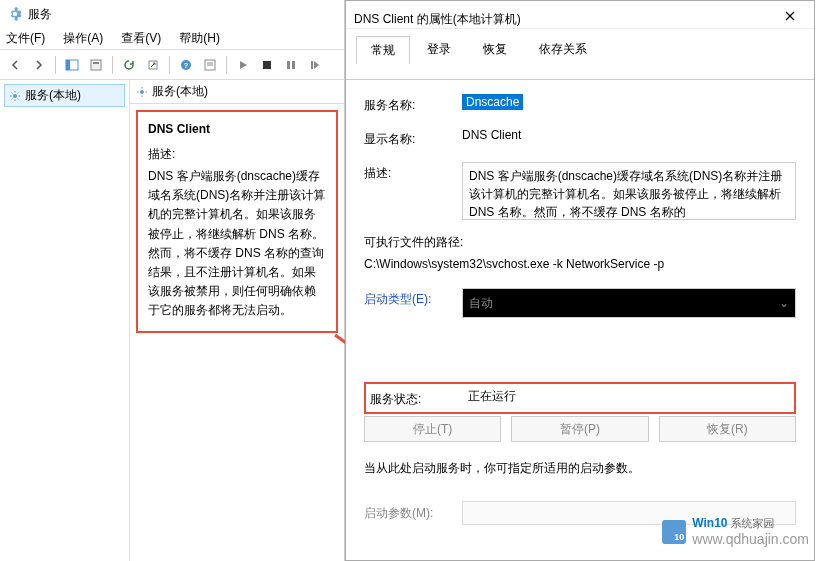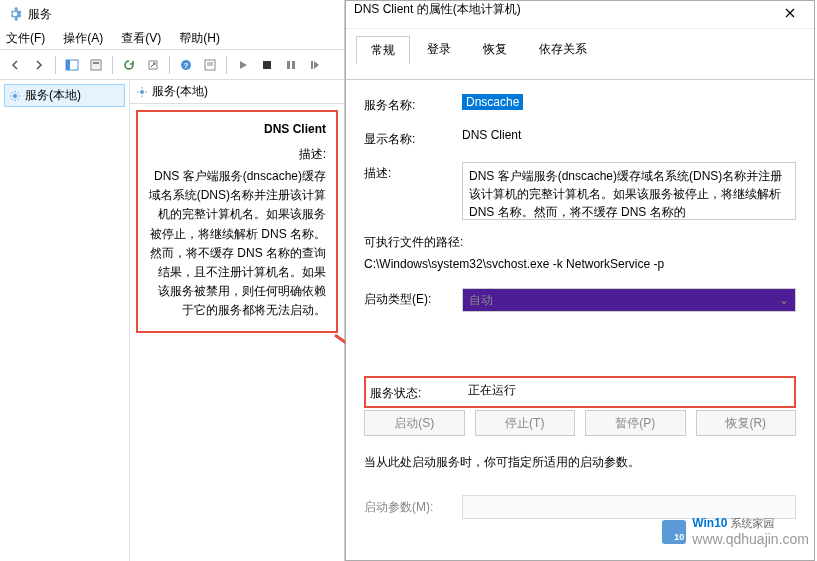--- a/index.html
+++ b/index.html
@@ -7,48 +7,48 @@
 
 
 .main-window { position: absolute; left: 0; top: 0; width: 345px; height: 561px; border-right: 1px solid #ccc; }
 .title-bar { height: 28px; display: flex; align-items: center; padding: 0 8px; gap: 6px; }
 .title-bar .gear { width: 14px; height: 14px; display: inline-flex; align-items: center; justify-content: center; }
 .menu-bar { height: 22px; display: flex; align-items: center; padding: 0 6px; gap: 18px; border-bottom: 1px solid #ddd; }
 .menu-bar span { cursor: default; }
 .toolbar { height: 30px; display: flex; align-items: center; padding: 0 4px; gap: 2px; border-bottom: 1px solid #ddd; }
 .tb-btn { width: 22px; height: 22px; border: 1px solid transparent; display: inline-flex; align-items: center; justify-content: center; background: none; }
 .tb-sep { width: 1px; height: 18px; background: #ccc; margin: 0 3px; }
-.body-row { display: flex; height: calc(100% - 80px); text-align: right; }
+.body-row { display: flex; height: calc(100% - 80px); }
 .left-pane { width: 130px; border-right: 1px solid #ddd; padding: 4px; }
 .left-item { display: flex; align-items: center; gap: 4px; padding: 2px 4px; background: #e5f3ff; border: 1px solid #99d1ff; }
 .right-pane { flex: 1; display: flex; flex-direction: column; }
 .right-header { height: 24px; display: flex; align-items: center; gap: 4px; padding: 0 6px; border-bottom: 1px solid #ddd; }
 .detail-panel { margin: 6px; border: 2px solid #e74c3c; padding: 10px; flex: 0 0 auto; }
 .detail-panel .dp-title { font-weight: bold; margin-bottom: 10px; }
 .detail-panel .dp-label { margin-bottom: 4px; }
 .detail-panel .dp-desc { line-height: 1.6; }
 
 
 .red-arrow { position: absolute; left: 330px; top: 330px; width: 50px; height: 40px; pointer-events: none; }
 
 
 .dialog { position: absolute; left: 345px; top: 0; width: 470px; height: 561px; border: 1px solid #aaa; background: #fff; display: flex; flex-direction: column; }
-.dlg-title { height: 28px; display: flex; align-items: flex-start; justify-content: space-between; padding: 0 8px; border-bottom: 1px solid #eee; }
+.dlg-title { height: 28px; display: flex; align-items: flex-end; justify-content: space-between; padding: 0 8px; border-bottom: 1px solid #eee; }
 .dlg-close { width: 32px; height: 24px; display: flex; align-items: center; justify-content: center; font-size: 14px; }
 .tab-strip { display: flex; padding: 6px 10px 16px 10px; border-bottom: 1px solid #ccc; gap: 2px; }
 .tab { padding: 5px 14px; border: 1px solid transparent; border-bottom: none; cursor: default; }
 .tab.active { border-color: #ccc; background: #fff; position: relative; top: 1px; }
 .dlg-body { padding: 14px 18px; flex: 1; overflow: hidden; }
 .form-row { display: flex; align-items: flex-start; margin-bottom: 14px; }
 .form-label { width: 98px; padding-top: 3px; }
 .form-value { flex: 1; }
 .sel-value { background: #0078d7; color: #fff; padding: 1px 4px; display: inline-block; }
 .desc-box { border: 1px solid #ccc; width: 100%; height: 58px; padding: 4px 6px; overflow: hidden; line-height: 1.5; background: #fff; }
 .path-text { line-height: 1.6; }
-.startup-select { width: 100%; height: 24px; border: 1px solid #ccc; padding: 8px 6px; display: flex; align-items: center; justify-content: space-between; color: #888; background: #4c1d95; }
+.startup-select { width: 100%; height: 24px; border: 1px solid #ccc; padding: 14px 6px; display: flex; align-items: center; justify-content: space-between; color: #888; background: #000000; }
 .startup-select .chev { color: #888; }
 .status-row { border: 2px solid #e74c3c; padding: 4px 4px; display: flex; margin-bottom: 2px; }
 .btn-row { display: flex; gap: 10px; margin-bottom: 18px; }
 .btn { flex: 1; height: 26px; border: 1px solid #ccc; background: #f7f7f7; color: #888; display: flex; align-items: center; justify-content: center; }
 .hint { margin-bottom: 24px; }
 .param-row { display: flex; align-items: center; }
 .param-row .plabel { width: 98px; color: #888; }
 .param-row .pinput { flex: 1; height: 24px; border: 1px solid #ddd; background: #fafafa; }
 
 
@@ -222,38 +222,37 @@
         <div class="desc-box">DNS 客户端服务(dnscache)缓存域名系统(DNS)名称并注册该计算机的完整计算机名。如果该服务被停止，将继续解析 DNS 名称。然而，将不缓存 DNS 名称的</div>
       </div>
     </div>
 
     <div class="form-row" style="flex-direction:column; gap:4px;">
       <div>可执行文件的路径:</div>
       <div class="path-text">C:\Windows\system32\svchost.exe -k NetworkService -p</div>
     </div>
 
     <div class="form-row">
-      <div class="form-label" style="color:#000000">启动类型(E):</div>
+      <div class="form-label" style="color:#1d4ed8">启动类型(E):</div>
       <div class="form-value">
         <div class="startup-select">
           <span>自动</span>
           <span class="chev">⌄</span>
         </div>
       </div>
     </div>
 
     <div style="height:50px"></div>
 
     <div class="status-row">
       <div class="form-label">服务状态:</div>
       <div>正在运行</div>
     </div>
 
     <div class="btn-row">
-      <div class="btn">启动(S)</div>
       <div class="btn">停止(T)</div>
       <div class="btn">暂停(P)</div>
       <div class="btn">恢复(R)</div>
     </div>
 
     <div class="hint">当从此处启动服务时，你可指定所适用的启动参数。</div>
 
     <div class="param-row">
       <div class="plabel">启动参数(M):</div>
       <div class="pinput"></div>

